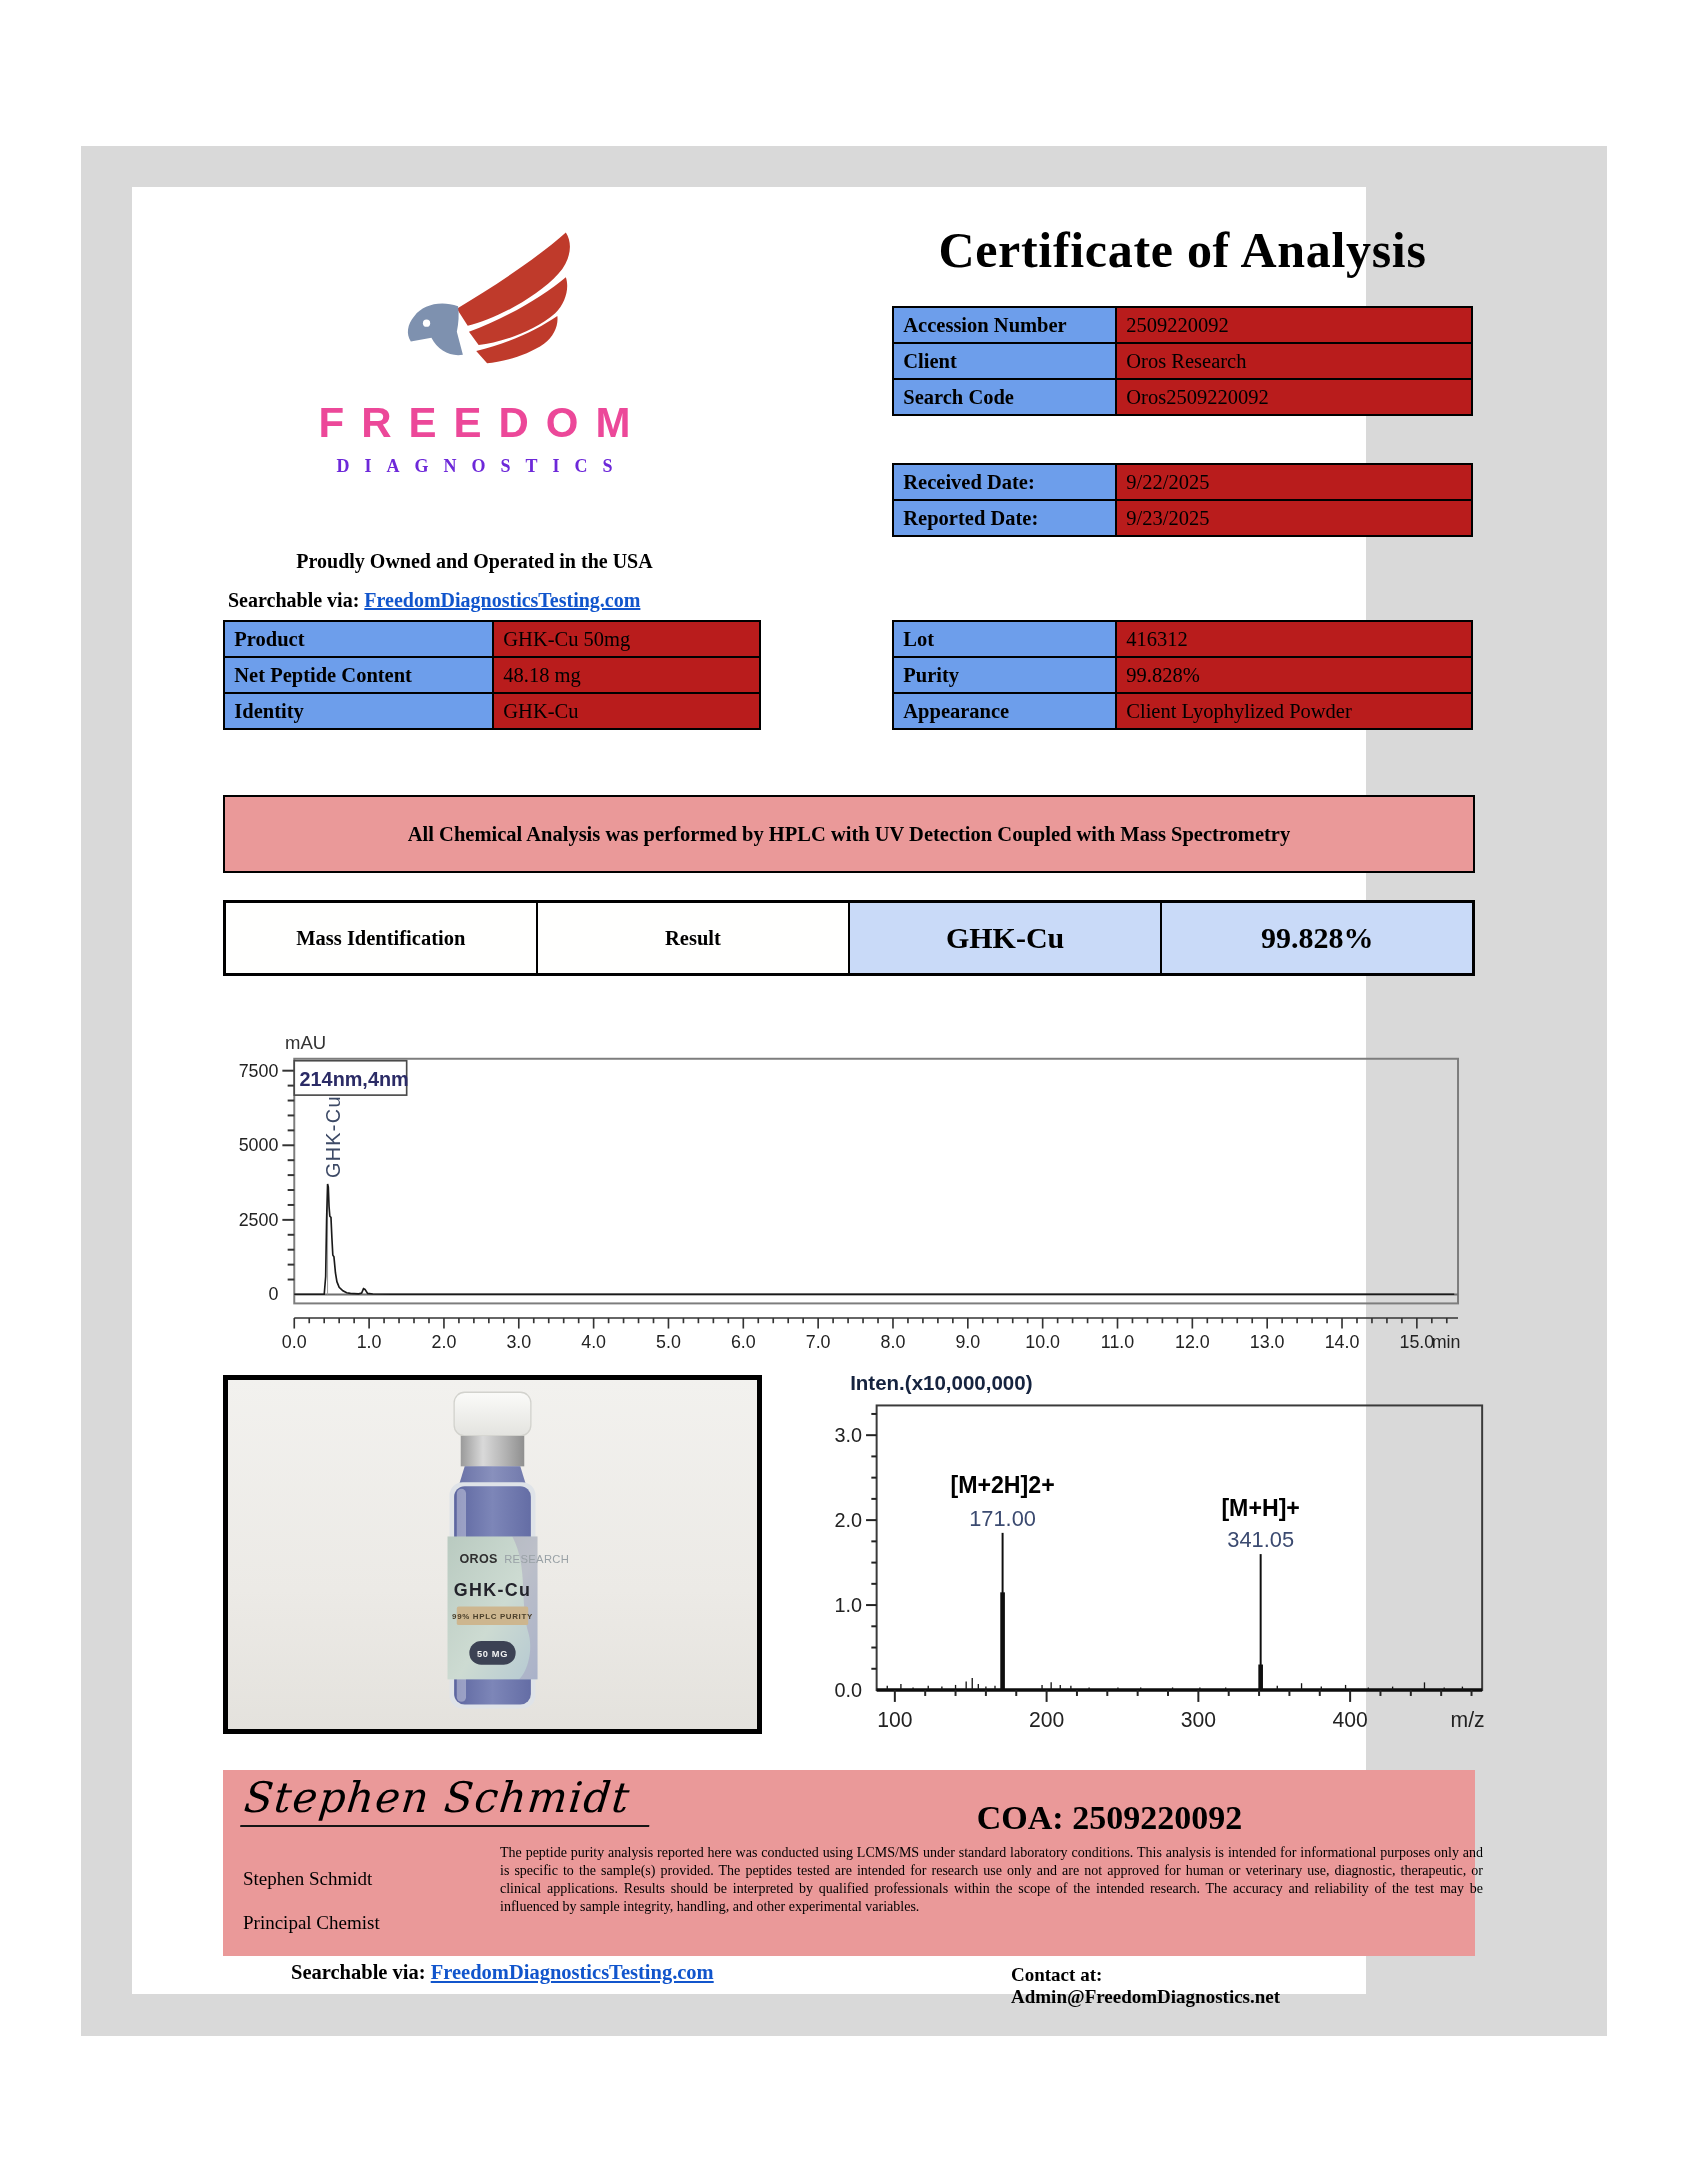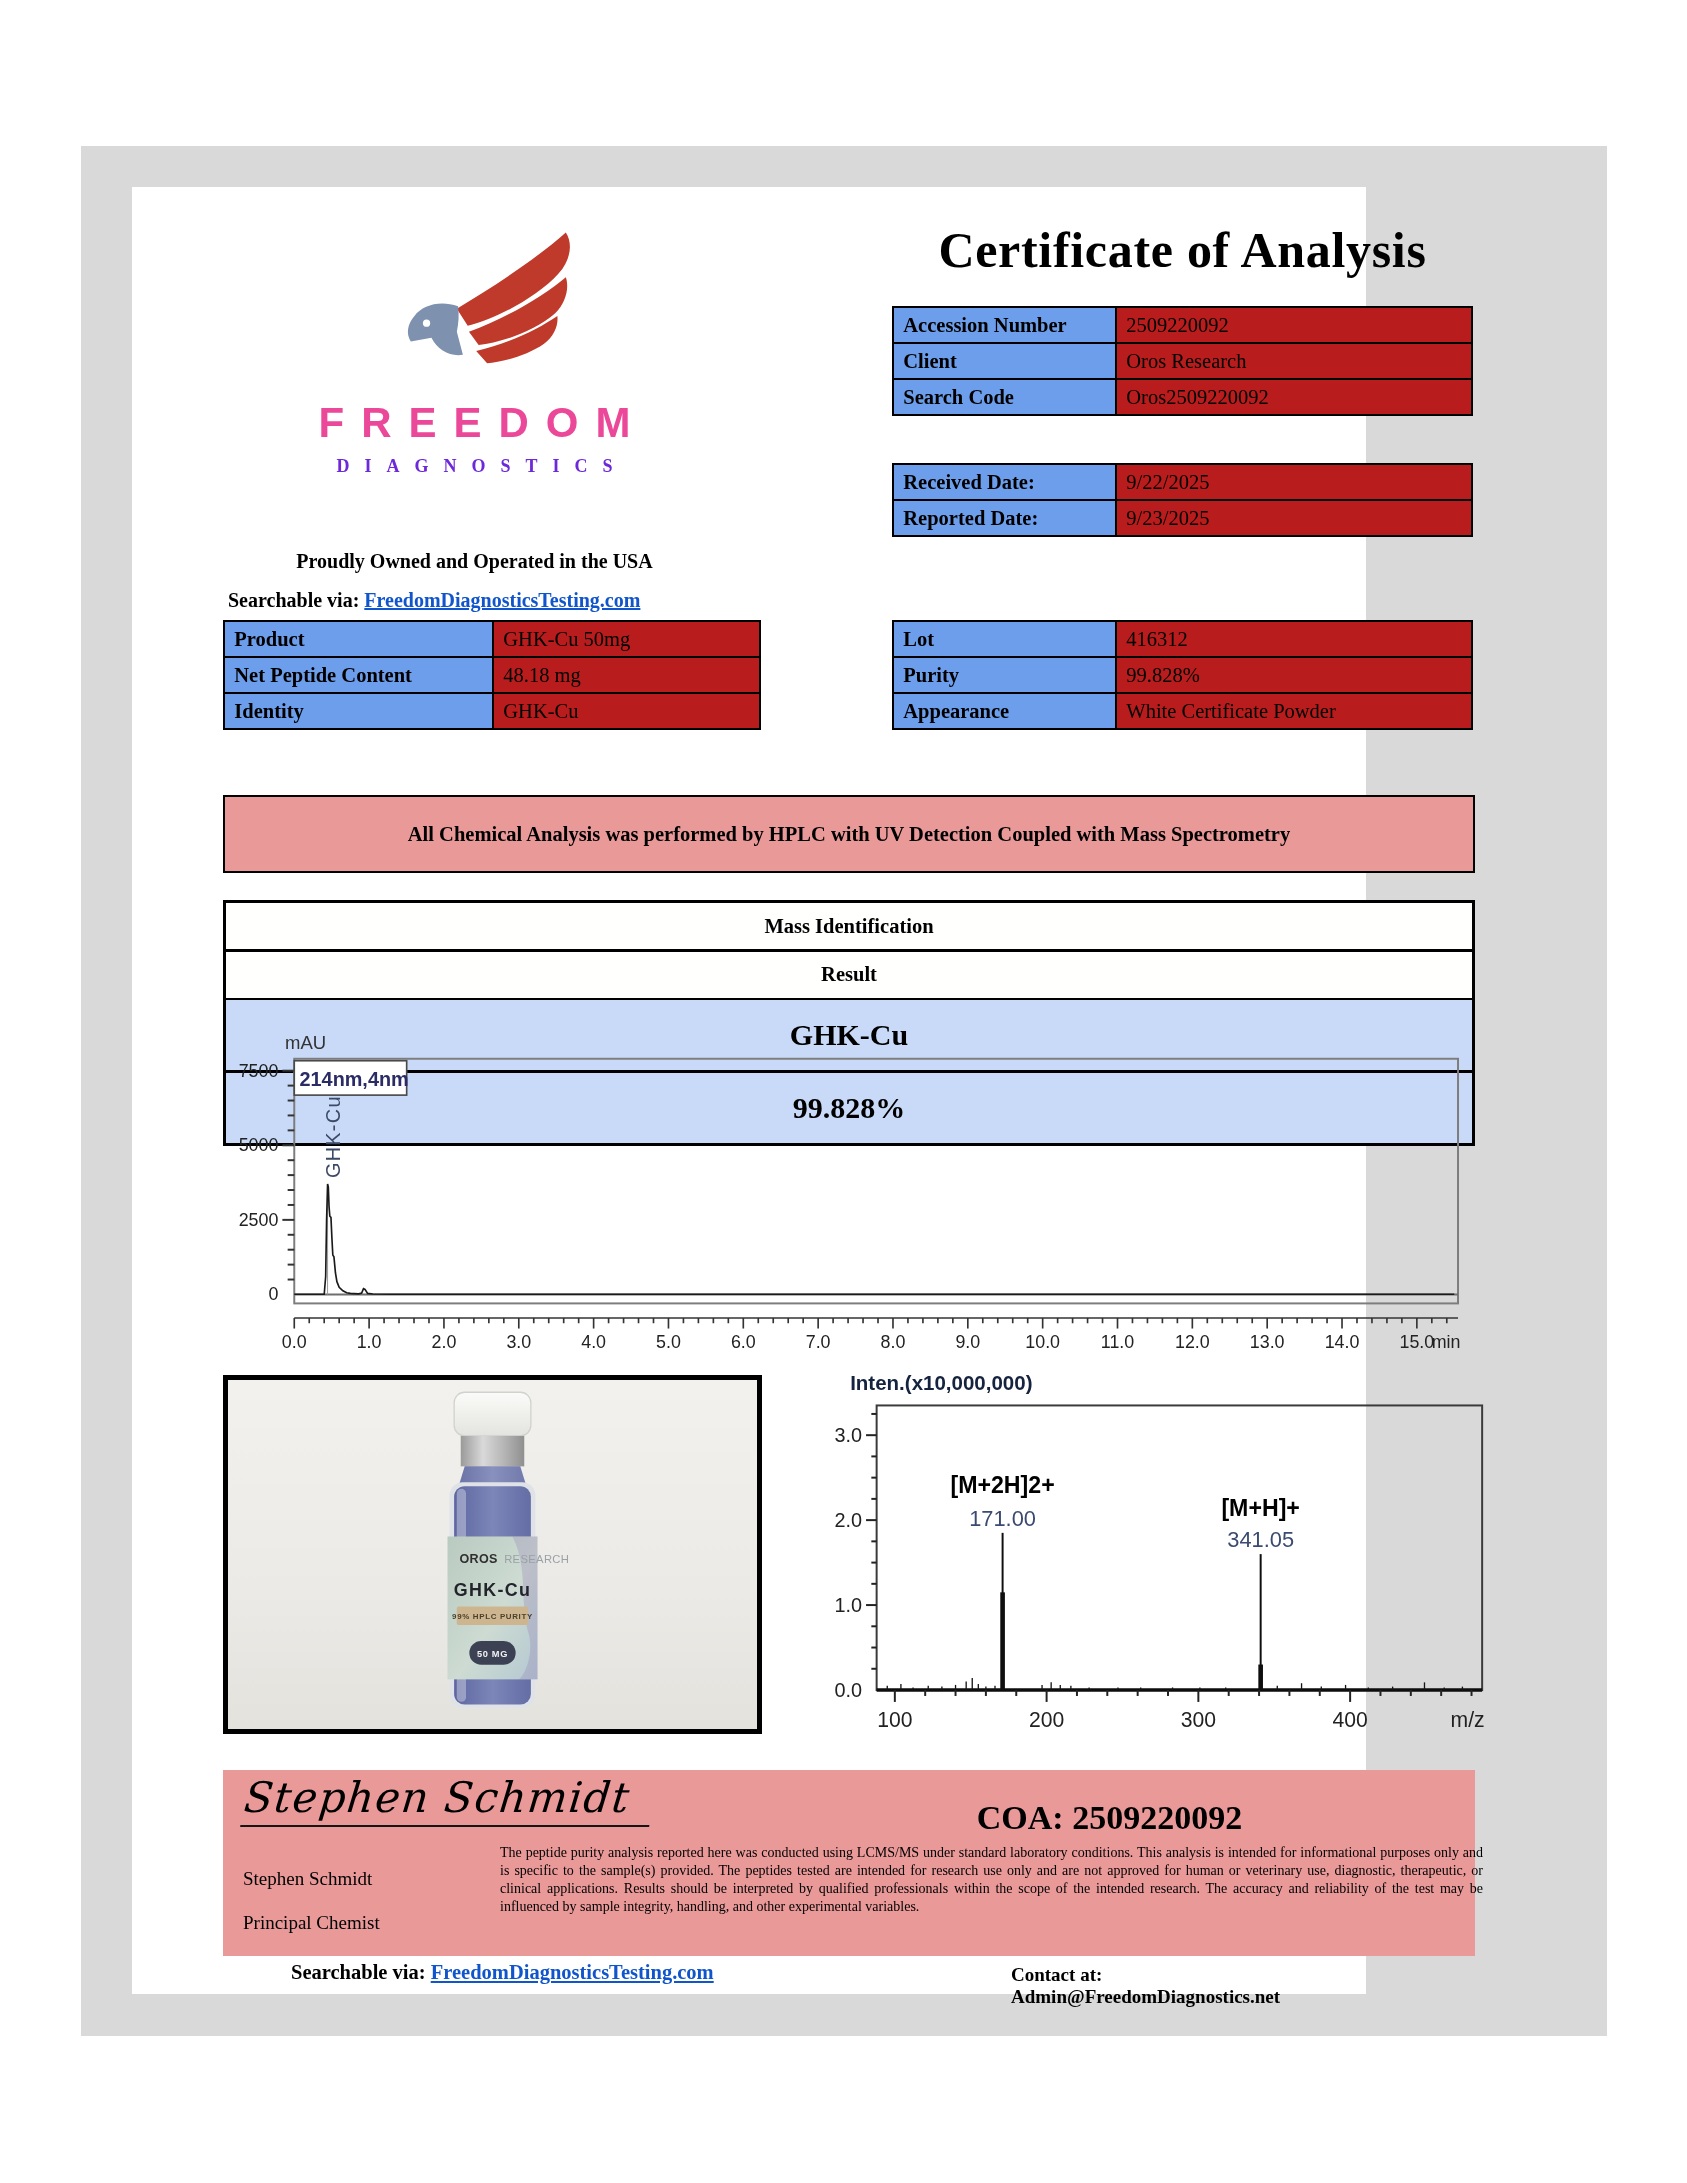--- a/index.html
+++ b/index.html
@@ -18,21 +18,21 @@
   
   .logo-wrap{left:124px;top:41px;width:437px;text-align:center;}
   .logo-name{font-family:"Liberation Sans",sans-serif;font-weight:bold;font-size:42px;color:#ec4899;letter-spacing:17px;padding-left:17px;margin-top:4px;}
   .logo-sub{font-family:Liberation Serif, serif;font-weight:bold;font-size:18px;color:#6d28d9;letter-spacing:15px;padding-left:15px;margin-top:9.3px;}
   .tagline{left:124px;top:363px;width:437px;text-align:center;font-size:20px;font-weight:bold;}
   .search-line{left:96px;top:402px;font-size:20px;font-weight:bold;}
   a.doc-link{color:#1155cc;text-decoration:underline;font-weight:bold;}
 
   .banner{left:91px;top:608px;width:1252px;height:78px;background:#ea9999;border:2.6px solid #000;box-sizing:border-box;display:flex;align-items:center;justify-content:center;font-size:20.5px;font-weight:bold;text-align:center;}
 
-  .mass-table{left:91px;top:713px;width:1252px;display:grid;grid-template-columns:1fr;gap:2.6px;background:#000;border:3.3px solid #000;box-sizing:border-box;}
+  .mass-table{left:91px;top:713px;width:1252px;display:grid;grid-template-columns:1fr 1fr 1fr 1fr;gap:2.6px;background:#000;border:3.3px solid #000;box-sizing:border-box;}
   .mass-table .mh{background:#fffffe;font-weight:bold;font-size:20.5px;min-height:46px;display:flex;align-items:center;justify-content:center;}
   .mass-table .md{background:#c9daf8;font-weight:bold;font-size:30px;min-height:70px;display:flex;align-items:center;justify-content:center;}
 
   .vial-box{left:91px;top:1188px;width:539px;height:359px;border:5.3px solid #000;box-sizing:border-box;background:linear-gradient(180deg,#f2f1ee 0%,#eceae6 60%,#e4e2dd 100%);display:flex;align-items:center;justify-content:center;}
 
   .sig-block{left:91px;top:1583px;width:1252px;height:186px;background:#ea9999;}
   .sig-block > *{position:absolute;}
   .signature{left:20px;top:2.6px;font-family:"DejaVu Serif",serif;font-style:italic;font-size:42px;letter-spacing:1.3px;transform:skewX(-6deg);border-bottom:2.6px solid #151515;padding:0 22.5px 2.6px 1.3px;display:inline-block;}
   .coa-num{left:622px;top:29px;width:529px;text-align:center;font-size:34px;font-weight:bold;}
   .sig-name{left:20px;top:98px;font-size:19px;}
@@ -95,21 +95,21 @@
     <div class="cell lab">Identity</div>
     <div class="cell">GHK-Cu</div>
   </div>
 
   <div class="kv" style="left:760px;top:433px;width:581px;grid-template-columns:221px 1fr;">
     <div class="cell lab">Lot</div>
     <div class="cell">416312</div>
     <div class="cell lab">Purity</div>
     <div class="cell">99.828%</div>
     <div class="cell lab">Appearance</div>
-    <div class="cell">White Certificate Powder</div>
+    <div class="cell">Client Lyophylized Powder</div>
   </div>
 
   <div class="banner">All Chemical Analysis was performed by HPLC with UV Detection Coupled with Mass Spectrometry</div>
 
   <div class="mass-table">
     <div class="mh">Mass Identification</div>
     <div class="mh">Result</div>
     <div class="md">GHK-Cu</div>
     <div class="md">99.828%</div>
   </div>

